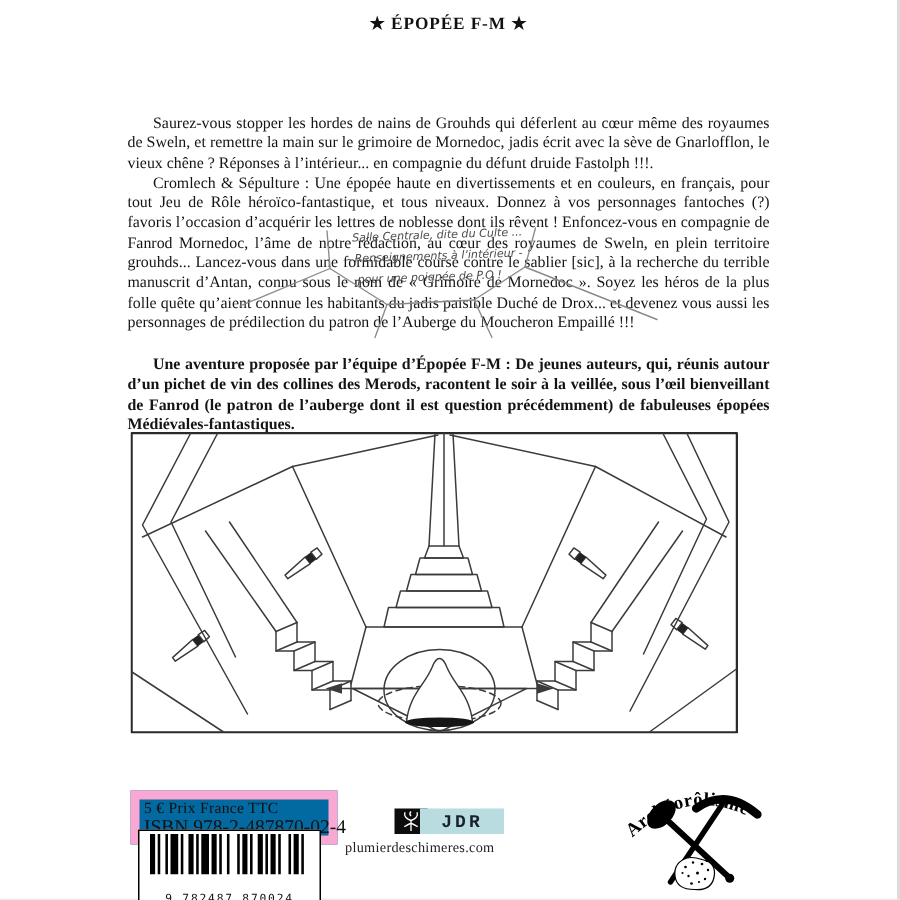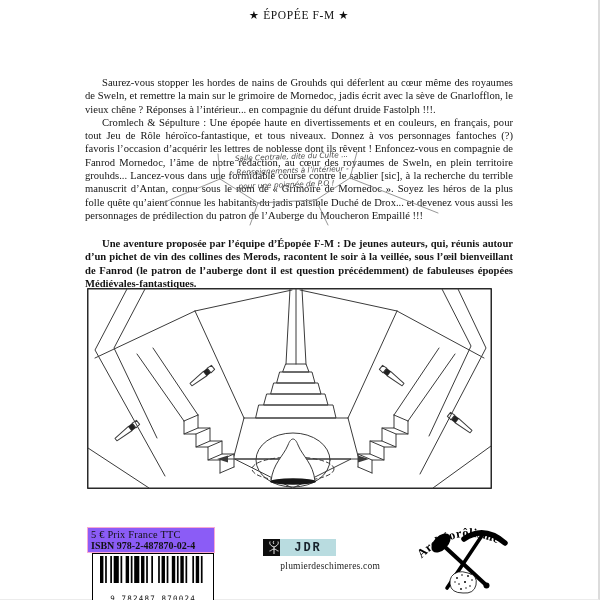--- a/index.html
+++ b/index.html
@@ -3,59 +3,59 @@
 <meta charset="utf-8">
 <style>
   html,body{margin:0;padding:0;}
   body{
     width:600px;height:600px;background:#ffffff;position:relative;
     font-family:"Liberation Serif", serif;color:#111;overflow:hidden;
   }
   .page{position:absolute;inset:0;background:#fff;border-right:2px solid #dcdcdc;border-bottom:1px solid #ececec;}
   .title{
     position:absolute;top:8px;left:85px;right:85px;text-align:center;
-    font-weight:normal;font-size:11.5px;letter-spacing:.6px;
+    font-weight:bold;font-size:11.5px;letter-spacing:.6px;
   }
   .copy{position:absolute;left:85px;right:85px;}
   .copy p{
     margin:0;text-align:justify;text-indent:17px;
     font-size:10.6px;line-height:13.3px;color:#141414;
   }
   .block1{top:30px;margin-top:46px;}
   .block3{top:237px;font-weight:bold;}
   .sketch{position:absolute;left:100px;top:146px;width:410px;height:86px;}
   .sketch text{
     font-family:"DejaVu Sans", sans-serif;font-style:italic;
     font-size:7.4px;fill:#4a4a4a;text-anchor:middle;
   }
   .drawing{position:absolute;left:87px;top:288px;width:405px;height:201px;}
   
   .price-box{
     position:absolute;left:87px;top:527px;width:120px;
-    border:1px solid #f9a8d4;background:#8b5cf6;padding:1px 3px 2px 3px;
+    border:6px solid #f9a8d4;background:#0369a1;padding:1px 3px 2px 3px;
   }
   .price-line{font-size:10.4px;letter-spacing:.2px;line-height:12px;white-space:nowrap;}
-  .isbn-line{font-size:10px;line-height:9px;white-space:nowrap;font-weight:bold;}
+  .isbn-line{font-size:13px;line-height:9px;white-space:nowrap;}
   .barcode-box{
     position:absolute;left:92px;top:553px;width:116px;
     border:1px solid #000;background:#fff;padding:2px 2px 1px 2px;text-align:center;
   }
   .barcode-digits{
     font-family:"DejaVu Sans Mono", monospace;font-size:7.5px;letter-spacing:1.2px;
     margin-top:-7px;background:#fff;display:inline-block;padding:0 3px;line-height:8px;
   }
   .pub-logo{position:absolute;left:263px;top:539px;width:22px;height:17px;background:#0d0d0d;}
   .jdr-badge{
     position:absolute;left:280px;top:539px;width:56px;height:17px;
     display:flex;align-items:center;justify-content:center;
     font-family:Liberation Mono, monospace;font-weight:bold;font-size:12px;
     letter-spacing:2px;color:#17222c;
   }
   .website{
-    position:absolute;left:230px;top:561px;width:150px;text-align:right;
+    position:absolute;left:230px;top:561px;width:150px;text-align:left;
     font-size:9.5px;color:#222;letter-spacing:.2px;
   }
   .assoc-logo{position:absolute;left:414px;top:512px;width:104px;height:88px;}
   .assoc-logo text{
     font-family:"Liberation Serif", serif;font-weight:bold;font-size:12.5px;
     fill:#000;letter-spacing:.4px;
   }
 </style>
 </head>
 <body>

